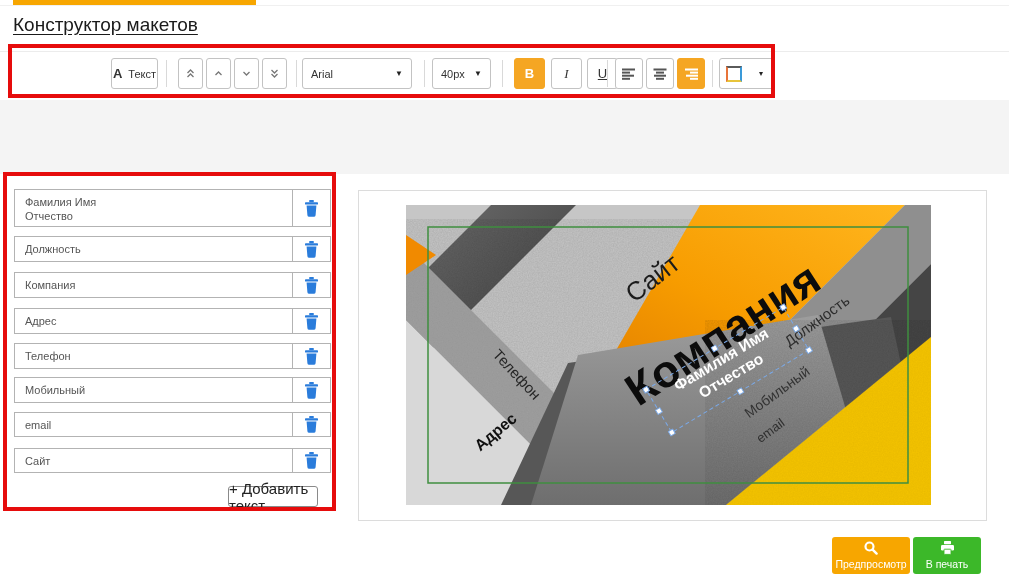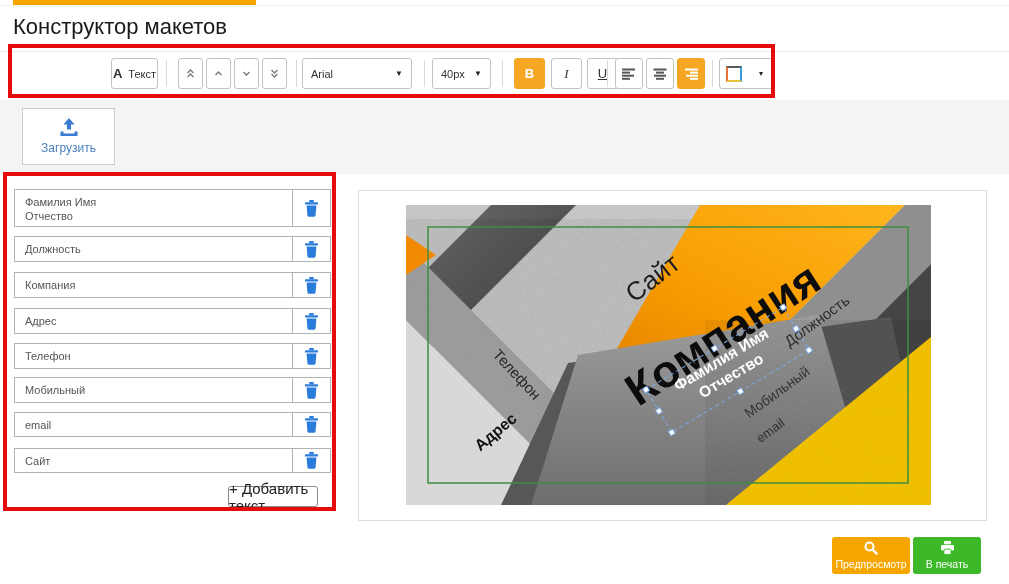--- a/index.html
+++ b/index.html
@@ -6,21 +6,21 @@
   html,body { background:#fff; }
   body { font-family:"Liberation Sans", sans-serif; }
   #app { position:relative; width:1009px; height:584px; background:#fff; overflow:hidden; }
 
   .abs { position:absolute; }
 
   
   #tab-indicator { left:13px; top:0; width:243px; height:5px; background:#F7A600; }
   #tab-strip-line { left:0; top:5px; width:1009px; height:1px; background:#f0f0f0; }
 
-  #page-title { left:13px; top:14px; font-size:22px; color:#1a1a1a; text-underline-offset:3px; }
+  #page-title { left:13px; top:14px; font-size:19px; color:#1a1a1a; text-decoration:underline; text-underline-offset:3px; }
 
   #toolbar-topline { left:0; top:51px; width:1009px; height:1px; background:#ececec; }
 
   
   .annotation { border:4px solid #E60C0C; pointer-events:none; z-index:50; }
   #annotation-toolbar { left:8px; top:44px; width:767px; height:54px; }
   #annotation-fields { left:3px; top:172px; width:333px; height:339px; }
 
   
   .tb-btn { position:absolute; top:58px; height:31px; background:#fff; border:1px solid #c3c3c3; border-radius:3px;
@@ -182,29 +182,20 @@
   <div class="tb-btn" id="color-swatch-button">
     <span id="color-swatch"></span>
   </div>
   <div class="tb-btn" id="color-caret-button">
     <span class="caret">▾</span>
   </div>
 
   <div class="abs annotation" id="annotation-toolbar"></div>
 
   <div class="abs" id="upload-strip"></div>
-  <div class="abs" id="upload-button">
-    <span>
-      <svg width="22" height="19" viewBox="0 0 22 19" fill="#3a7bd0">
-          <path d="M11,0 L16.5,6.5 H13 V11.5 H9 V6.5 H5.5 Z"></path>
-          <path d="M2.5,13.5 V18 H19.5 V13.5 H16.5 V15.5 H5.5 V13.5 Z"></path>
-        </svg>
-    </span>
-    <span>Загрузить</span>
-  </div>
 
   <div class="field-row" style="top:189px; height:38px;">
     <div class="field-input top">Фамилия Имя
 Отчество</div>
     <div class="trash-cell">
         <svg width="15" height="17" viewBox="0 0 15 17" fill="#2A7CDB">
           <rect x="5.2" y="0" width="4.6" height="2.2" rx="0.6"></rect>
           <rect x="1" y="2.2" width="13" height="2.4" rx="0.7"></rect>
           <path d="M2.6,5.6 H12.4 L11.6,15.2 A1.8,1.8 0 0 1 9.8,16.8 H5.2 A1.8,1.8 0 0 1 3.4,15.2 Z"></path>
         </svg>

